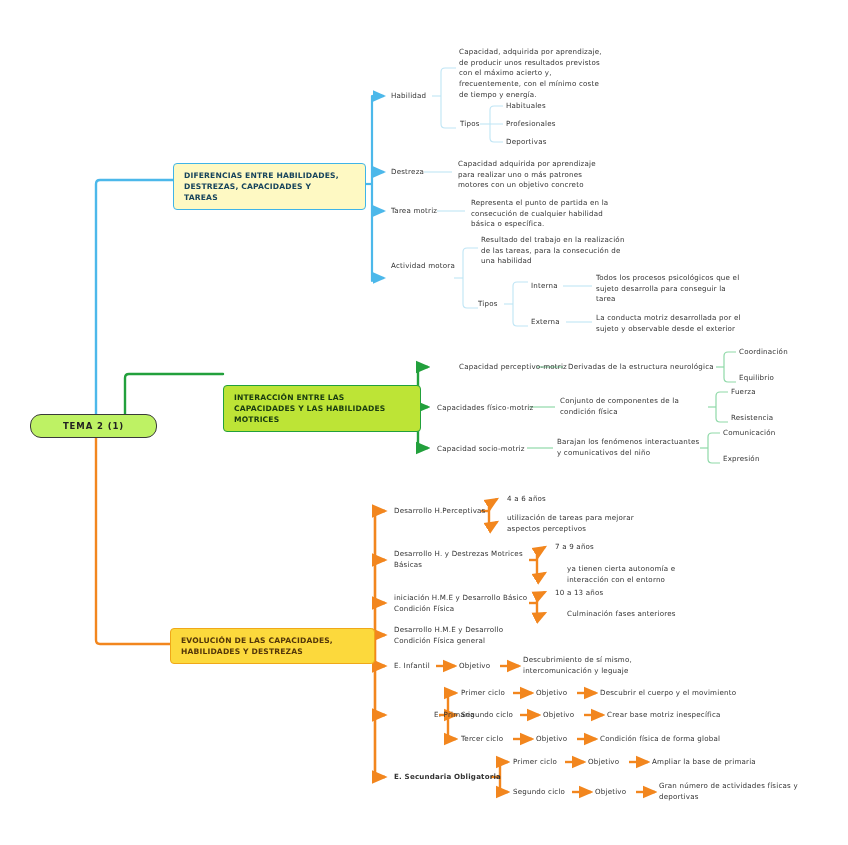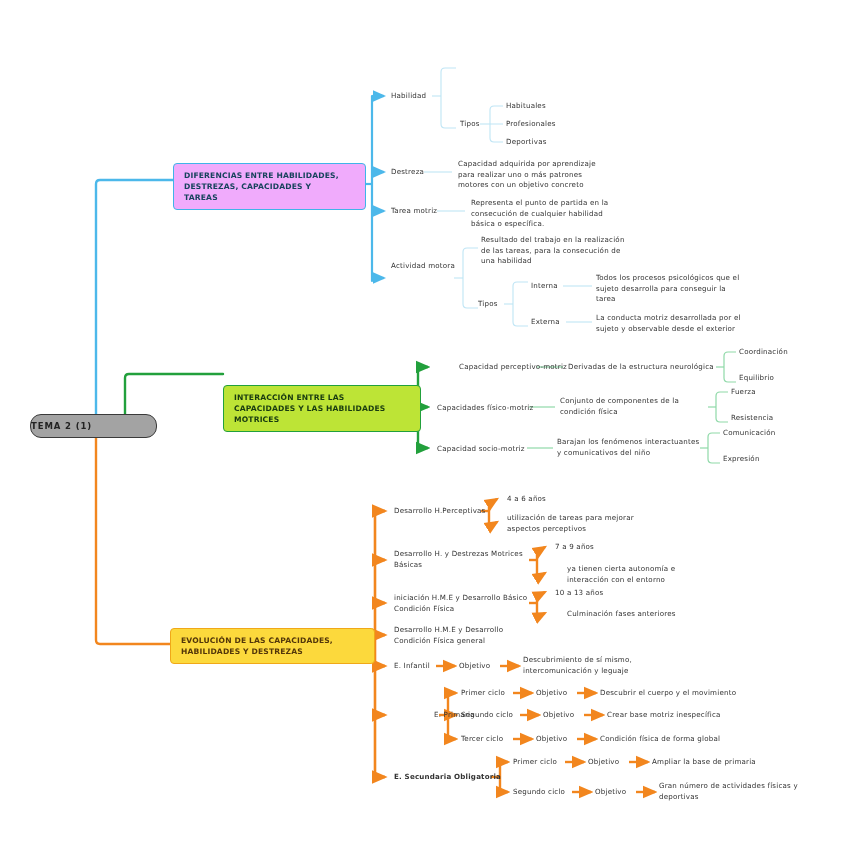--- a/index.html
+++ b/index.html
@@ -7,33 +7,33 @@
        font-family:"DejaVu Sans","Liberation Sans",sans-serif;
        -webkit-font-smoothing:antialiased;}
   #canvas{position:absolute;left:0;top:0;width:848px;height:845px;overflow:hidden;}
   svg.links{position:absolute;left:0;top:0;width:848px;height:845px;pointer-events:none;}
 
   .node{position:absolute;}
 
   
   .root{
     left:30px;top:414px;width:125px;height:22px;
-    border:1.6px solid #3a3a3a;border-radius:11px;background:#a3a3a3;
-    display:flex;align-items:center;
+    border:1.6px solid #3a3a3a;border-radius:11px;background:#bef264;
+    display:flex;align-items:center;justify-content:center;
   }
   .root span{font-size:8.5px;font-weight:bold;letter-spacing:.9px;color:#222;}
 
   
   .mainbox{
     border-radius:4px;padding:6px 8px 6px 10px;
     font-size:7.6px;font-weight:bold;line-height:1.45;letter-spacing:.15px;
     box-sizing:border-box;
   }
   .mainbox.blue{left:173px;top:163px;width:193px;min-height:42px;
-    background:#f0abfc;border:1.4px solid #3fb4e8;color:#16435c;}
+    background:#fef9c3;border:1.4px solid #3fb4e8;color:#16435c;}
   .mainbox.green{left:223px;top:385px;width:198px;min-height:40px;
     background:#bde436;border:1.4px solid #22a03c;color:#183a10;}
   .mainbox.yellow{left:170px;top:628px;width:205px;min-height:30px;
     background:#fcd93c;border:1.4px solid #f0a818;color:#53370a;}
   .mainbox.blue span,.mainbox.green span,.mainbox.yellow span{display:block;}
 
   
   .leaf{font-size:7.1px;line-height:1.5;color:#333;letter-spacing:.2px;white-space:pre-line;}
 </style>
 </head>
@@ -155,20 +155,25 @@
     <span>TEMA 2 (1)</span>
   </div>
 
   <div class="node mainbox blue">
     <span>DIFERENCIAS ENTRE HABILIDADES,</span>
     <span>DESTREZAS, CAPACIDADES Y</span>
     <span>TAREAS</span>
   </div>
 
   <div class="node leaf" style="left:391px;top:91px;"><span>Habilidad</span></div>
+  <div class="node leaf" style="left:459px;top:47px;width:150px;"><span>Capacidad, adquirida por aprendizaje,
+de producir unos resultados previstos
+con el máximo acierto y,
+frecuentemente, con el mínimo coste
+de tiempo y energía.</span></div>
   <div class="node leaf" style="left:460px;top:119px;"><span>Tipos</span></div>
   <div class="node leaf" style="left:506px;top:101px;"><span>Habituales</span></div>
   <div class="node leaf" style="left:506px;top:119px;"><span>Profesionales</span></div>
   <div class="node leaf" style="left:506px;top:137px;"><span>Deportivas</span></div>
 
   <div class="node leaf" style="left:391px;top:167px;"><span>Destreza</span></div>
   <div class="node leaf" style="left:458px;top:159px;width:155px;"><span>Capacidad adquirida por aprendizaje
 para realizar uno o más patrones
 motores con un objetivo concreto</span></div>
 

